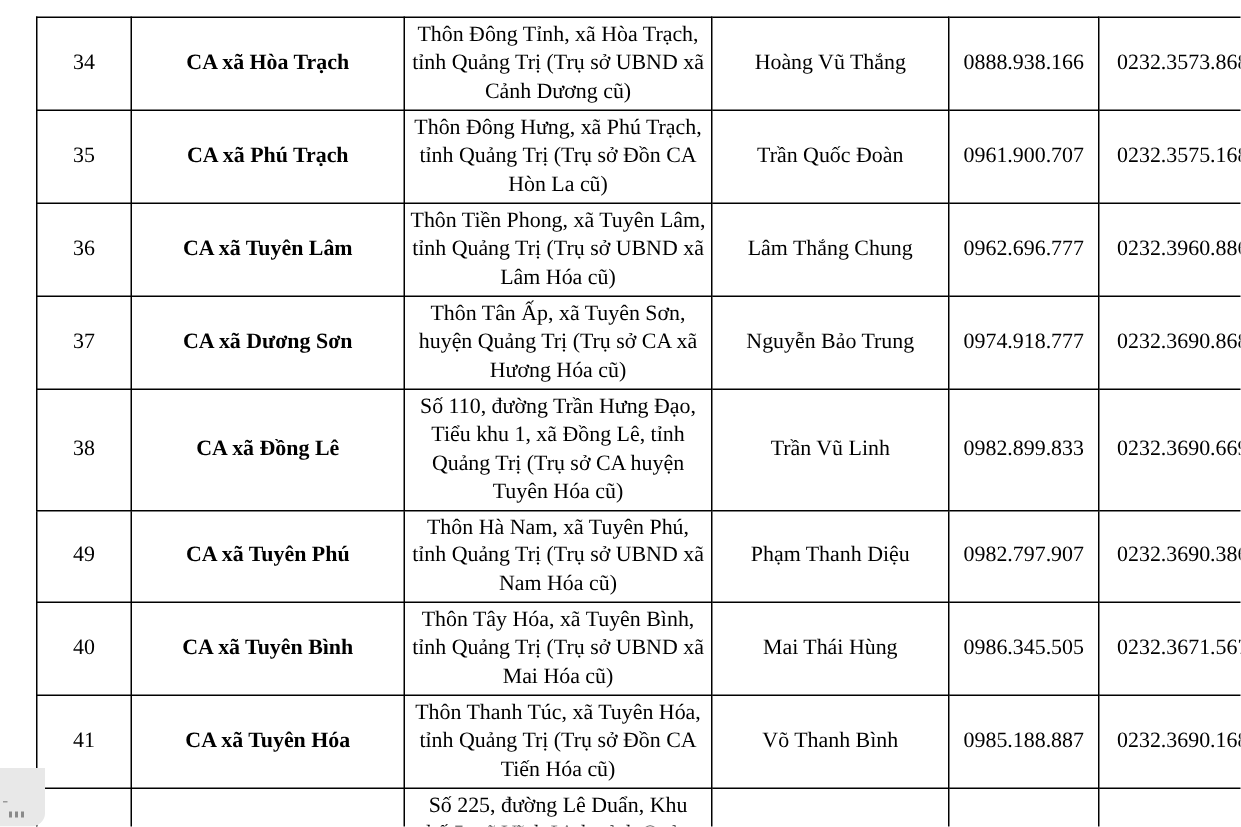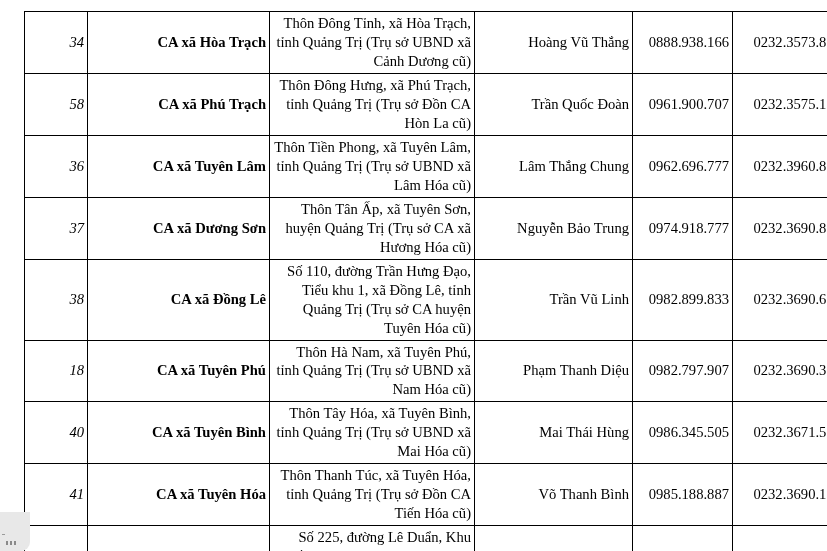--- a/index.html
+++ b/index.html
@@ -33,25 +33,25 @@
     border-collapse: collapse;
     table-layout: fixed;
   }
 
   #contacts-table td {
     border: 1px solid #000000;
     padding: 2px 3px;
     font-size: 14.6px;
     line-height: 1.30;
     vertical-align: middle;
-    text-align: right;
+    text-align: center;
     font-family: "Liberation Serif", "DejaVu Serif", serif;
   }
 
-  td.col-no      { width: 56px;  text-align: center; font-style: italic; }
+  td.col-no      { width: 56px;  text-align: center; }
   td.col-unit    { width: 175px; text-align: left; padding-left: 10px; font-weight: bold; }
   td.col-address { width: 198px; text-align: center; padding-left: 5px; padding-right: 5px; }
   td.col-name    { width: 151px; text-align: center; }
   td.col-mobile  { width: 93px;  text-align: center; }
   td.col-phone   { width: 105px; text-align: center; }
 
   
   #corner-panel {
     position: absolute;
     left: 0;
@@ -97,21 +97,21 @@
       <tr>
         <td class="col-no">34</td>
         <td class="col-unit">CA xã Hòa Trạch</td>
         <td class="col-address">Thôn Đông Tỉnh, xã Hòa Trạch, tỉnh Quảng Trị (Trụ sở UBND xã Cảnh Dương cũ)</td>
         <td class="col-name">Hoàng Vũ Thắng</td>
         <td class="col-mobile">0888.938.166</td>
         <td class="col-phone">0232.3573.868</td>
       </tr>
 
       <tr>
-        <td class="col-no">58</td>
+        <td class="col-no">35</td>
         <td class="col-unit">CA xã Phú Trạch</td>
         <td class="col-address">Thôn Đông Hưng, xã Phú Trạch, tỉnh Quảng Trị (Trụ sở Đồn CA Hòn La cũ)</td>
         <td class="col-name">Trần Quốc Đoàn</td>
         <td class="col-mobile">0961.900.707</td>
         <td class="col-phone">0232.3575.168</td>
       </tr>
 
       <tr>
         <td class="col-no">36</td>
         <td class="col-unit">CA xã Tuyên Lâm</td>
@@ -133,21 +133,21 @@
       <tr>
         <td class="col-no">38</td>
         <td class="col-unit">CA xã Đồng Lê</td>
         <td class="col-address">Số 110, đường Trần Hưng Đạo, Tiểu khu 1, xã Đồng Lê, tỉnh Quảng Trị (Trụ sở CA huyện Tuyên Hóa cũ)</td>
         <td class="col-name">Trần Vũ Linh</td>
         <td class="col-mobile">0982.899.833</td>
         <td class="col-phone">0232.3690.669</td>
       </tr>
 
       <tr>
-        <td class="col-no">18</td>
+        <td class="col-no">49</td>
         <td class="col-unit">CA xã Tuyên Phú</td>
         <td class="col-address">Thôn Hà Nam, xã Tuyên Phú, tỉnh Quảng Trị (Trụ sở UBND xã Nam Hóa cũ)</td>
         <td class="col-name">Phạm Thanh Diệu</td>
         <td class="col-mobile">0982.797.907</td>
         <td class="col-phone">0232.3690.386</td>
       </tr>
 
       <tr>
         <td class="col-no">40</td>
         <td class="col-unit">CA xã Tuyên Bình</td>

